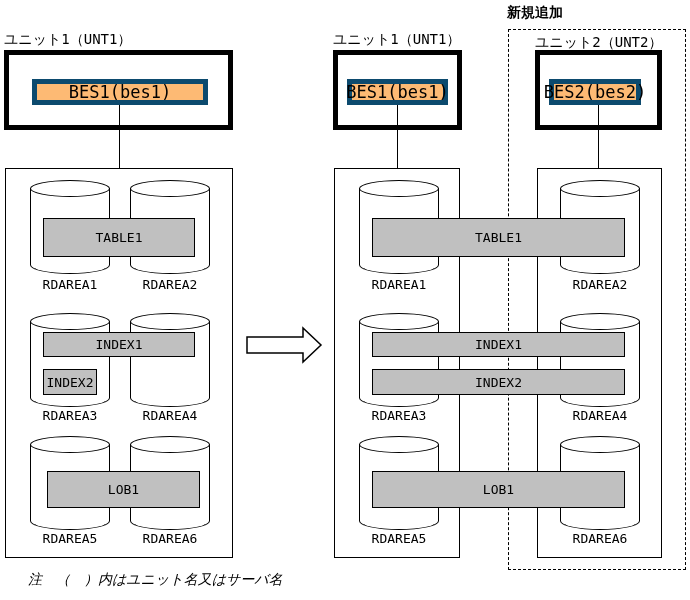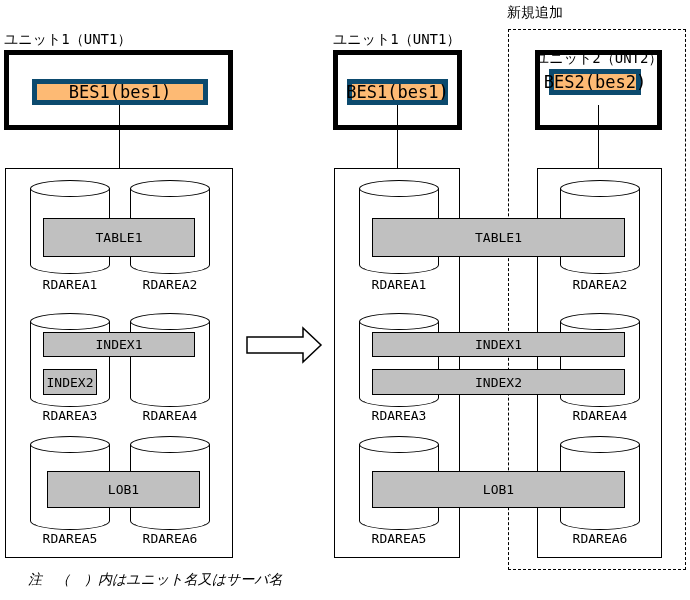--- a/index.html
+++ b/index.html
@@ -148,31 +148,31 @@
   <div class="abs rd-label" style="left:130px; top:278px; width:80px;">RDAREA2</div>
   <div class="abs rd-label" style="left:30px; top:409px; width:80px;">RDAREA3</div>
   <div class="abs rd-label" style="left:130px; top:409px; width:80px;">RDAREA4</div>
   <div class="abs rd-label" style="left:30px; top:532px; width:80px;">RDAREA5</div>
   <div class="abs rd-label" style="left:130px; top:532px; width:80px;">RDAREA6</div>
 
   <svg class="abs arrow-svg" style="left:240px; top:320px;" width="90" height="50" viewBox="0 0 90 50">
     <polygon points="7,17 63,17 63,8 81,25 63,42 63,33 7,33" fill="#ffffff" stroke="#000000" stroke-width="1.5"></polygon>
   </svg>
 
-  <div class="abs annot-label" style="left:507px; top:4px;">新規追加</div>
+  <div class="abs annot-label" style="left:507px; top:4px;font-weight:bold;">新規追加</div>
   <div class="abs dashed-box" style="left:508px; top:29px; width:178px; height:541px;"></div>
 
   <div class="abs unit-label" style="left:333px; top:31px;">ユニット1（UNT1）</div>
   <div class="abs thick-box" style="left:333px; top:50px; width:129px; height:80px;"></div>
   <div class="abs server-box" style="left:347px; top:79px; width:101px; height:26px;">BES1(bes1)</div>
   <div class="abs vline" style="left:397px; top:105px; height:63px;"></div>
 
-  <div class="abs unit-label" style="left:535px; top:34px;margin-top:16px;">ユニット2（UNT2）</div>
+  <div class="abs unit-label" style="left:535px; top:34px;">ユニット2（UNT2）</div>
   <div class="abs thick-box" style="left:535px; top:50px; width:127px; height:80px;"></div>
-  <div class="abs server-box" style="left:549px; top:69px; width:92px; height:26px;">BES2(bes2)</div>
+  <div class="abs server-box" style="left:549px; top:79px; width:92px; height:26px;">BES2(bes2)</div>
   <div class="abs vline" style="left:598px; top:105px; height:63px;"></div>
 
   <div class="abs container-box" style="left:334px; top:168px; width:126px; height:390px;"></div>
   <div class="abs container-box" style="left:537px; top:168px; width:125px; height:390px;"></div>
 
   <div class="abs cyl" style="left:359px; top:180px;">
       <div class="cyl-body"></div>
       <div class="cyl-top"></div>
     </div>
   <div class="abs cyl" style="left:560px; top:180px;">

